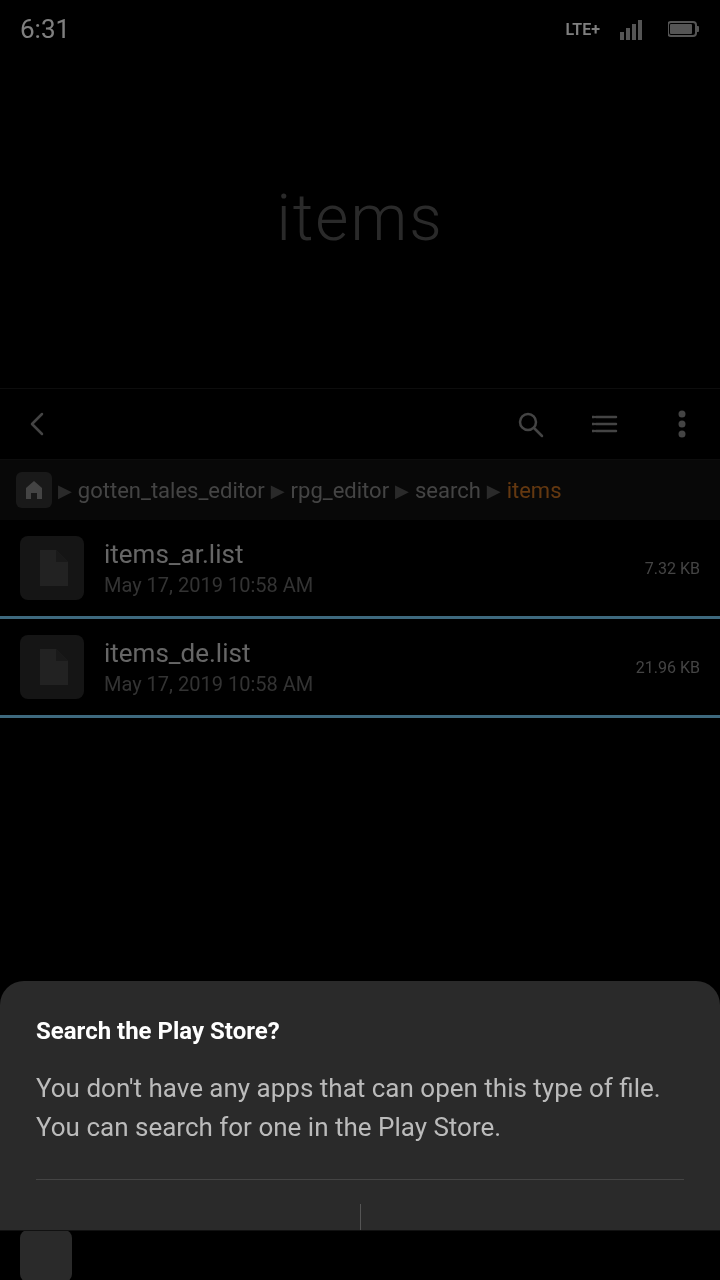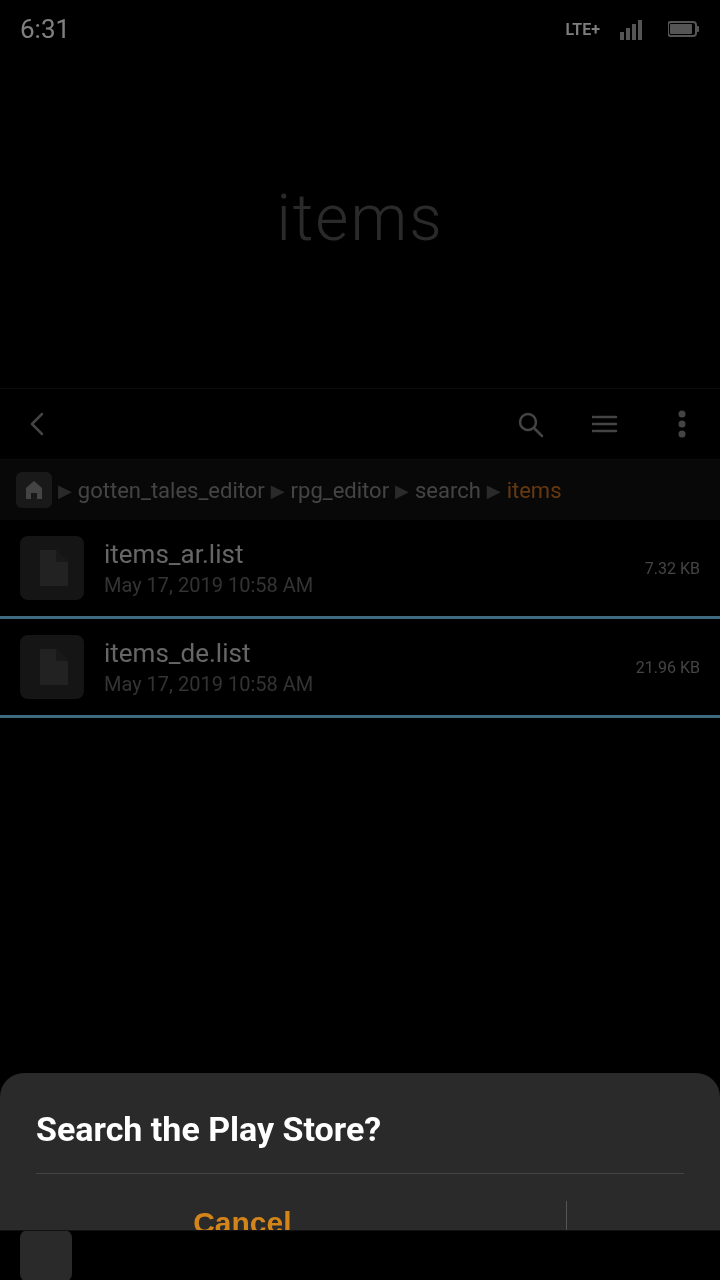--- a/index.html
+++ b/index.html
@@ -172,21 +172,21 @@
       display: flex;
       align-items: flex-end;
     }
     .dialog {
       background: #2a2a2a;
       border-radius: 24px 24px 0 0;
       width: 100%;
       padding: 36px 36px 20px 36px;
     }
     .dialog-title {
-      font-size: 34px;
+      font-size: 24px;
       font-weight: 700;
       color: #fff;
       margin-bottom: 24px;
     }
     .dialog-body {
       font-size: 26px;
       color: #bbb;
       line-height: 1.5;
       margin-bottom: 32px;
     }
@@ -316,22 +316,22 @@
       <div class="file-name">items_de.list</div>
       <div class="file-date">May 17, 2019 10:58 AM</div>
     </div>
     <span class="file-size">21.96 KB</span>
   </div>
 </div>
 
 <div class="dialog-overlay">
   <div class="dialog">
     <div class="dialog-title">Search the Play Store?</div>
+    <div class="dialog-body">You don't have any apps that can open this type of file. You can search for one in the Play Store.</div>
 
     <div style="position:absolute; bottom: 0; left:0; right:0; background:#000; display:flex; align-items:center; padding:12px 20px; overflow:hidden; height:50px; border-top:1px solid #111;">
       <div style="width:52px; height:52px; background:#2a2a2a; border-radius:8px; flex-shrink:0; margin-right:20px;"></div>
     </div>
     <div class="dialog-buttons">
-      <button class="dialog-btn">Cancel</button>
       <div class="dialog-divider"></div>
     </div>
   </div>
 </div>
 
 </body></html>

